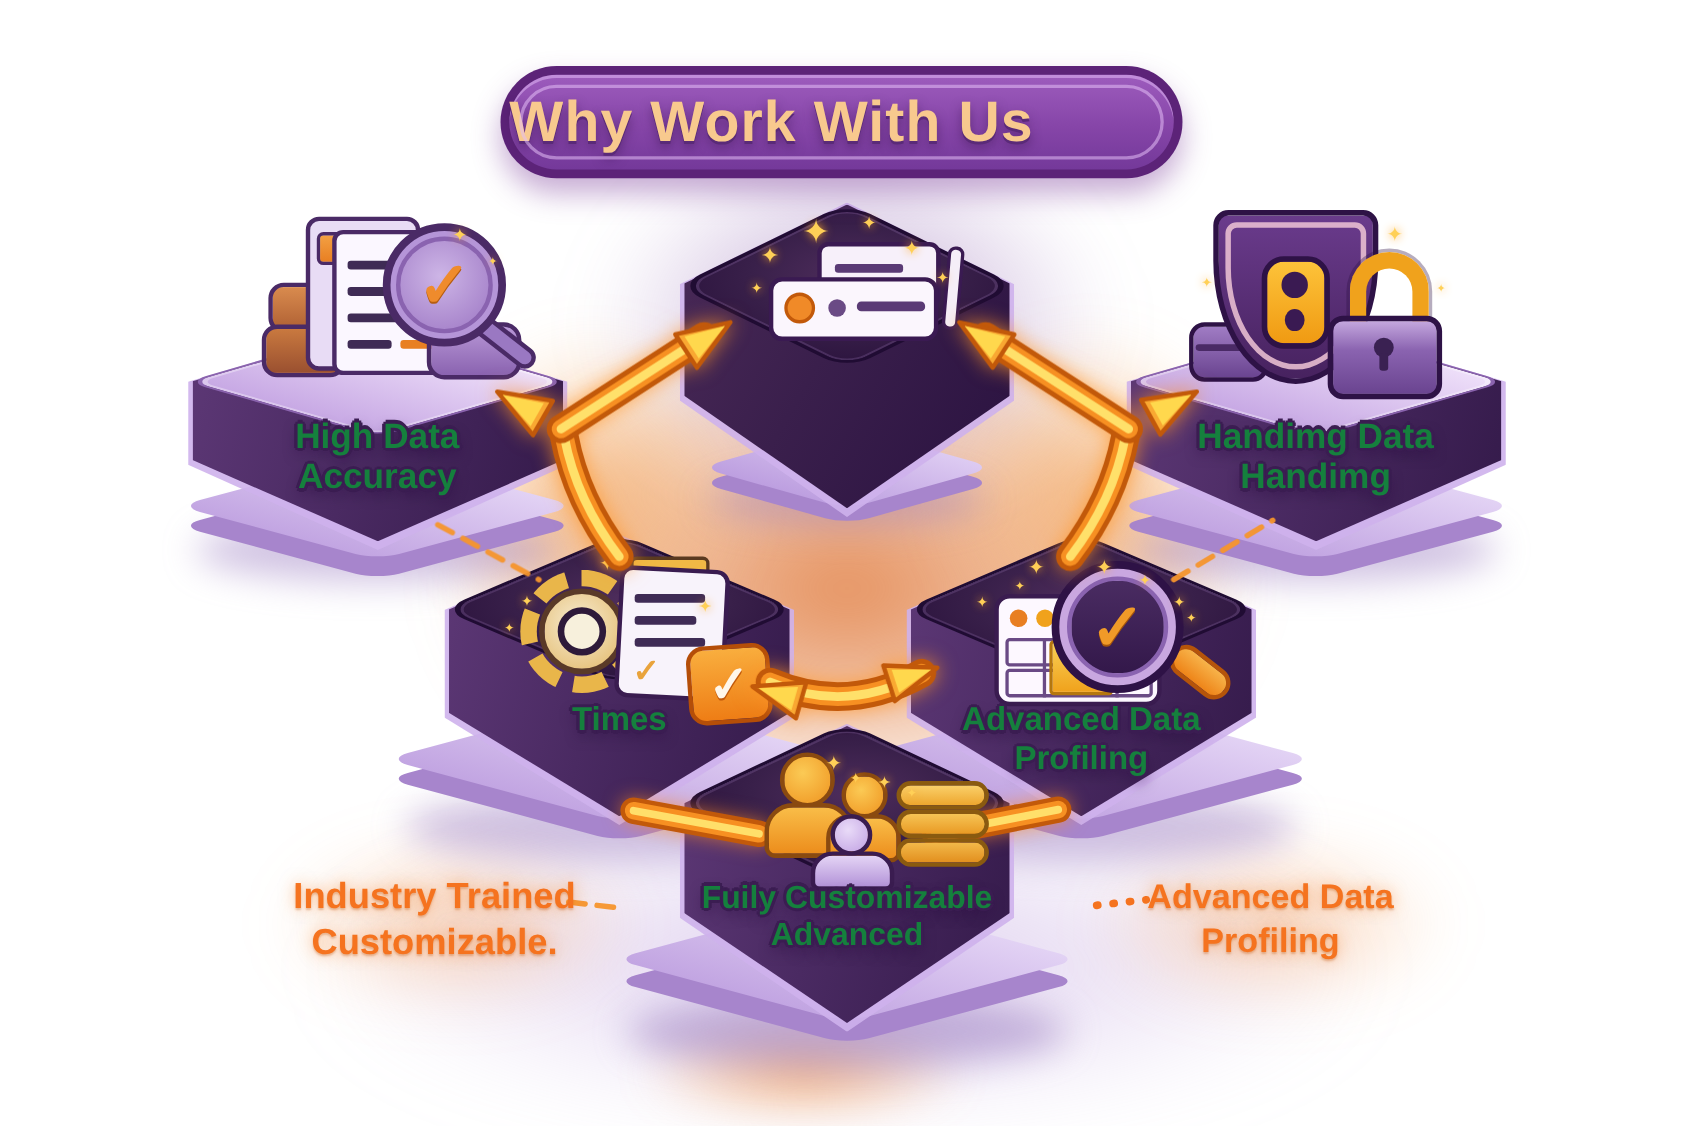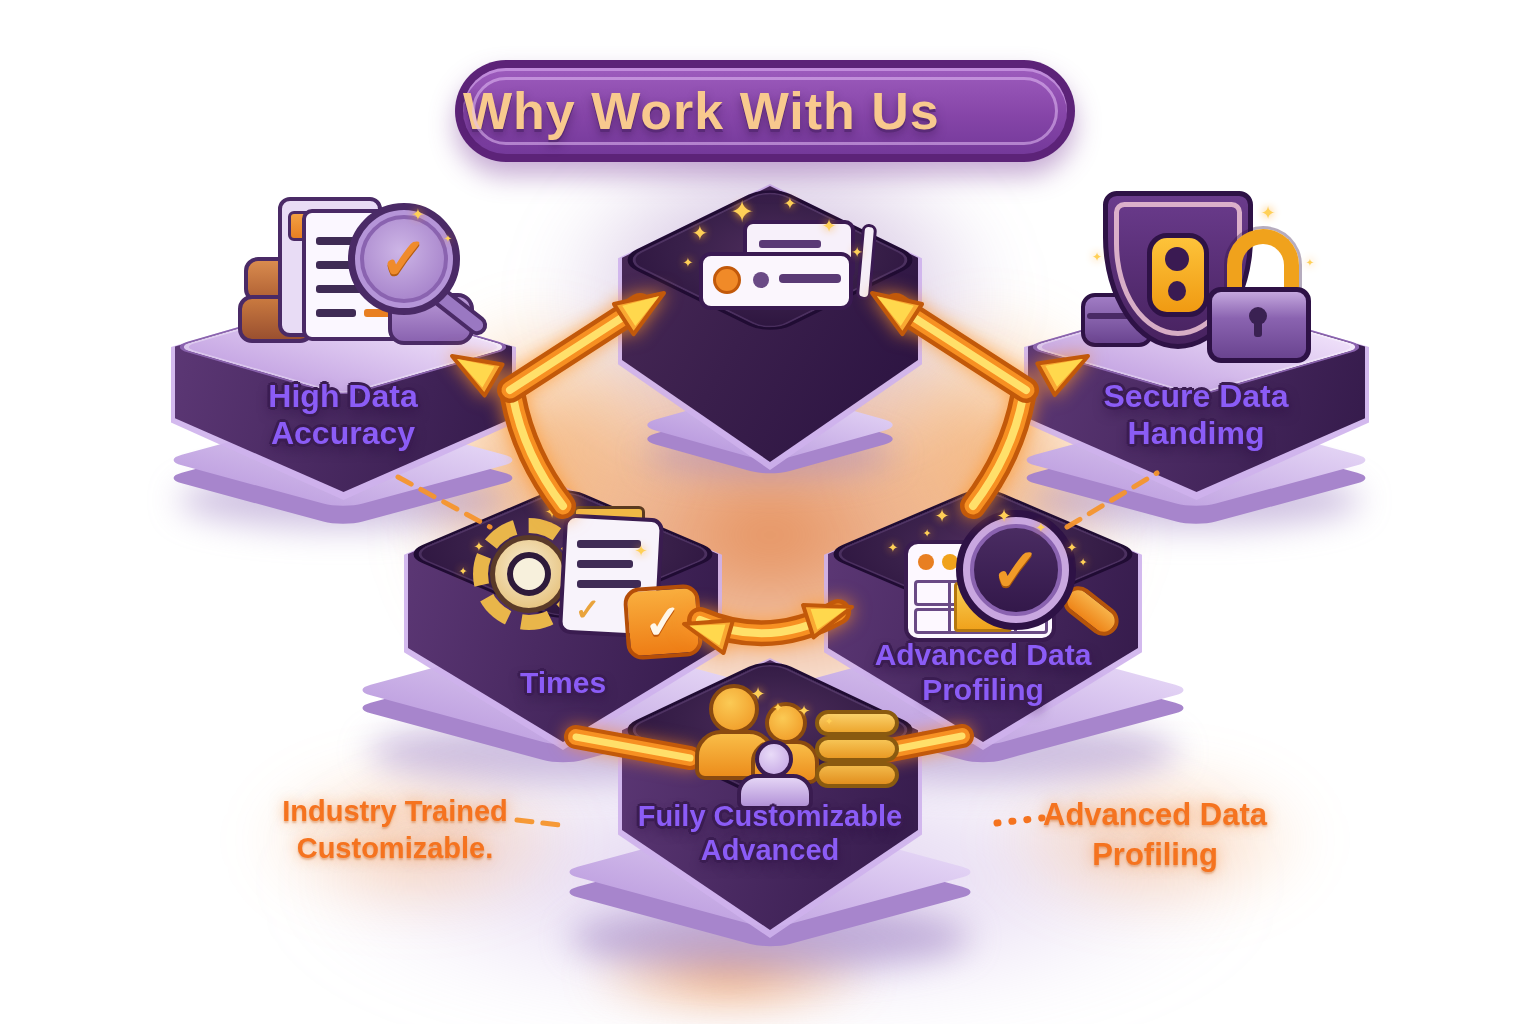--- a/index.html
+++ b/index.html
@@ -11,21 +11,21 @@
   .hex-shallow{clip-path:polygon(50% 0%,100% 25%,100% 62%,50% 100%,0% 62%,0% 25%);}
   .hex-deep{clip-path:polygon(50% 0%,100% 26%,100% 63%,50% 100%,0% 63%,0% 26%);}
   .front-grad{background:linear-gradient(105deg,#5d3876 0%,#4a2a62 45%,#341a4a 100%);}
   .front-dark{background:linear-gradient(120deg,#4a2a58 0%,#3a1f4c 45%,#2a1240 100%);}
   .rim{background:rgba(206,177,236,.9);}
   .top-light{background:linear-gradient(180deg,#eedff9 0%,#c7a8e4 100%);border:4px solid #8a63ae;
              box-shadow:inset 0 0 0 5px rgba(255,255,255,.35);}
   .top-dark{background:radial-gradient(circle at 45% 42%,#4e2d5c 0%,#39204a 55%,#2c143e 100%);
             border:5px solid #200c33;box-shadow:inset 0 0 0 3px rgba(195,155,225,.18);}
   .shadow{position:absolute;border-radius:50%;filter:blur(16px);transform:translate(-50%,-50%);}
-  .label{position:absolute;text-align:center;font-weight:bold;color:#8b5cf6;line-height:1.16;z-index:40;
+  .label{position:absolute;text-align:center;font-weight:bold;color:#15803d;line-height:1.16;z-index:40;
          text-shadow:-2px -2px 0 #3b1d52,2px -2px 0 #3b1d52,-2px 2px 0 #3b1d52,2px 2px 0 #3b1d52,
          -3px 0 0 #3b1d52,3px 0 0 #3b1d52,0 -3px 0 #3b1d52,0 3px 0 #3b1d52,0 6px 12px rgba(40,10,60,.55);}
   .caption{position:absolute;text-align:center;font-weight:bold;color:#f5731f;line-height:1.28;z-index:40;
            text-shadow:0 0 14px rgba(245,130,40,.5),0 2px 2px rgba(190,80,10,.35);}
   .sparkle{position:absolute;color:#ffd057;z-index:30;transform:translate(-50%,-50%);
            text-shadow:0 0 9px rgba(255,170,40,.95);pointer-events:none;}
   .icl{position:absolute;z-index:28;}
   .p{position:absolute;box-sizing:border-box;}
   .banner{position:absolute;left:455px;top:60px;width:620px;height:102px;background:#5c2378;border-radius:52px;
           padding:8px;box-sizing:border-box;box-shadow:0 14px 26px rgba(130,70,160,.45);z-index:35;}
@@ -281,36 +281,36 @@
       <div class="banner-outline"></div>
       <span class="banner-title">Why Work With Us</span>
     </div>
   </div>
 
   <div class="label" style="left:178px;top:378px;width:330px;font-size:32px;">
     <span style="display:block;">High Data</span>
     <span style="display:block;">Accuracy</span>
   </div>
   <div class="label" style="left:1031px;top:378px;width:330px;font-size:32px;">
-    <span style="display:block;">Secure Data</span>
+    <span style="display:block;">Handimg Data</span>
     <span style="display:block;">Handimg</span>
   </div>
   <div class="label" style="left:413px;top:638px;width:300px;font-size:30px;">
-    <span style="display:block;margin-top:28px;">Times</span>
+    <span style="display:block;">Times</span>
   </div>
   <div class="label" style="left:833px;top:638px;width:300px;font-size:30px;">
     <span style="display:block;">Advanced Data</span>
     <span style="display:block;">Profiling</span>
   </div>
   <div class="label" style="left:618px;top:800px;width:304px;font-size:29px;">
     <span style="display:block;">Fuily Customizable</span>
     <span style="display:block;">Advanced</span>
   </div>
 
-  <div class="caption" style="left:240px;top:793px;width:310px;font-size:29px;">
+  <div class="caption" style="left:240px;top:793px;width:310px;font-size:33px;">
     <span style="display:block;">Industry Trained</span>
     <span style="display:block;">Customizable.</span>
   </div>
   <div class="caption" style="left:1030px;top:795px;width:250px;font-size:31px;">
     <span style="display:block;">Advanced Data</span>
     <span style="display:block;">Profiling</span>
   </div>
 
 </div>
 

